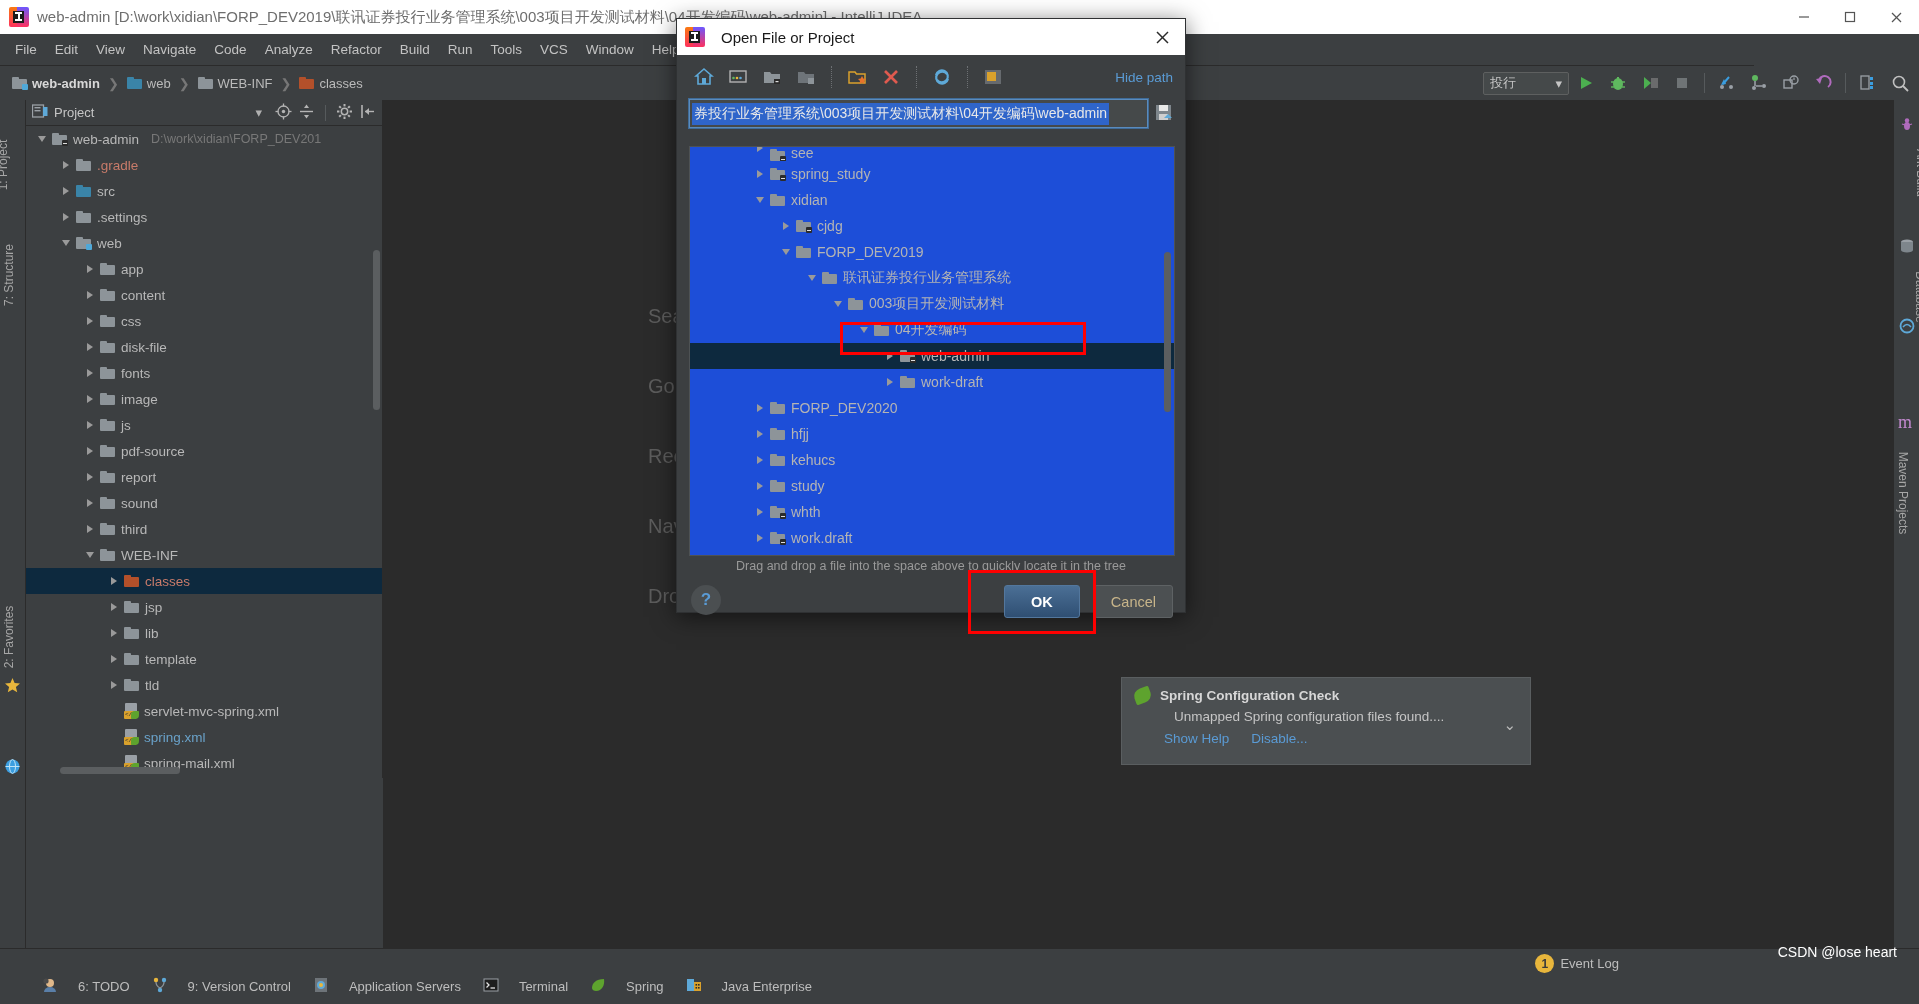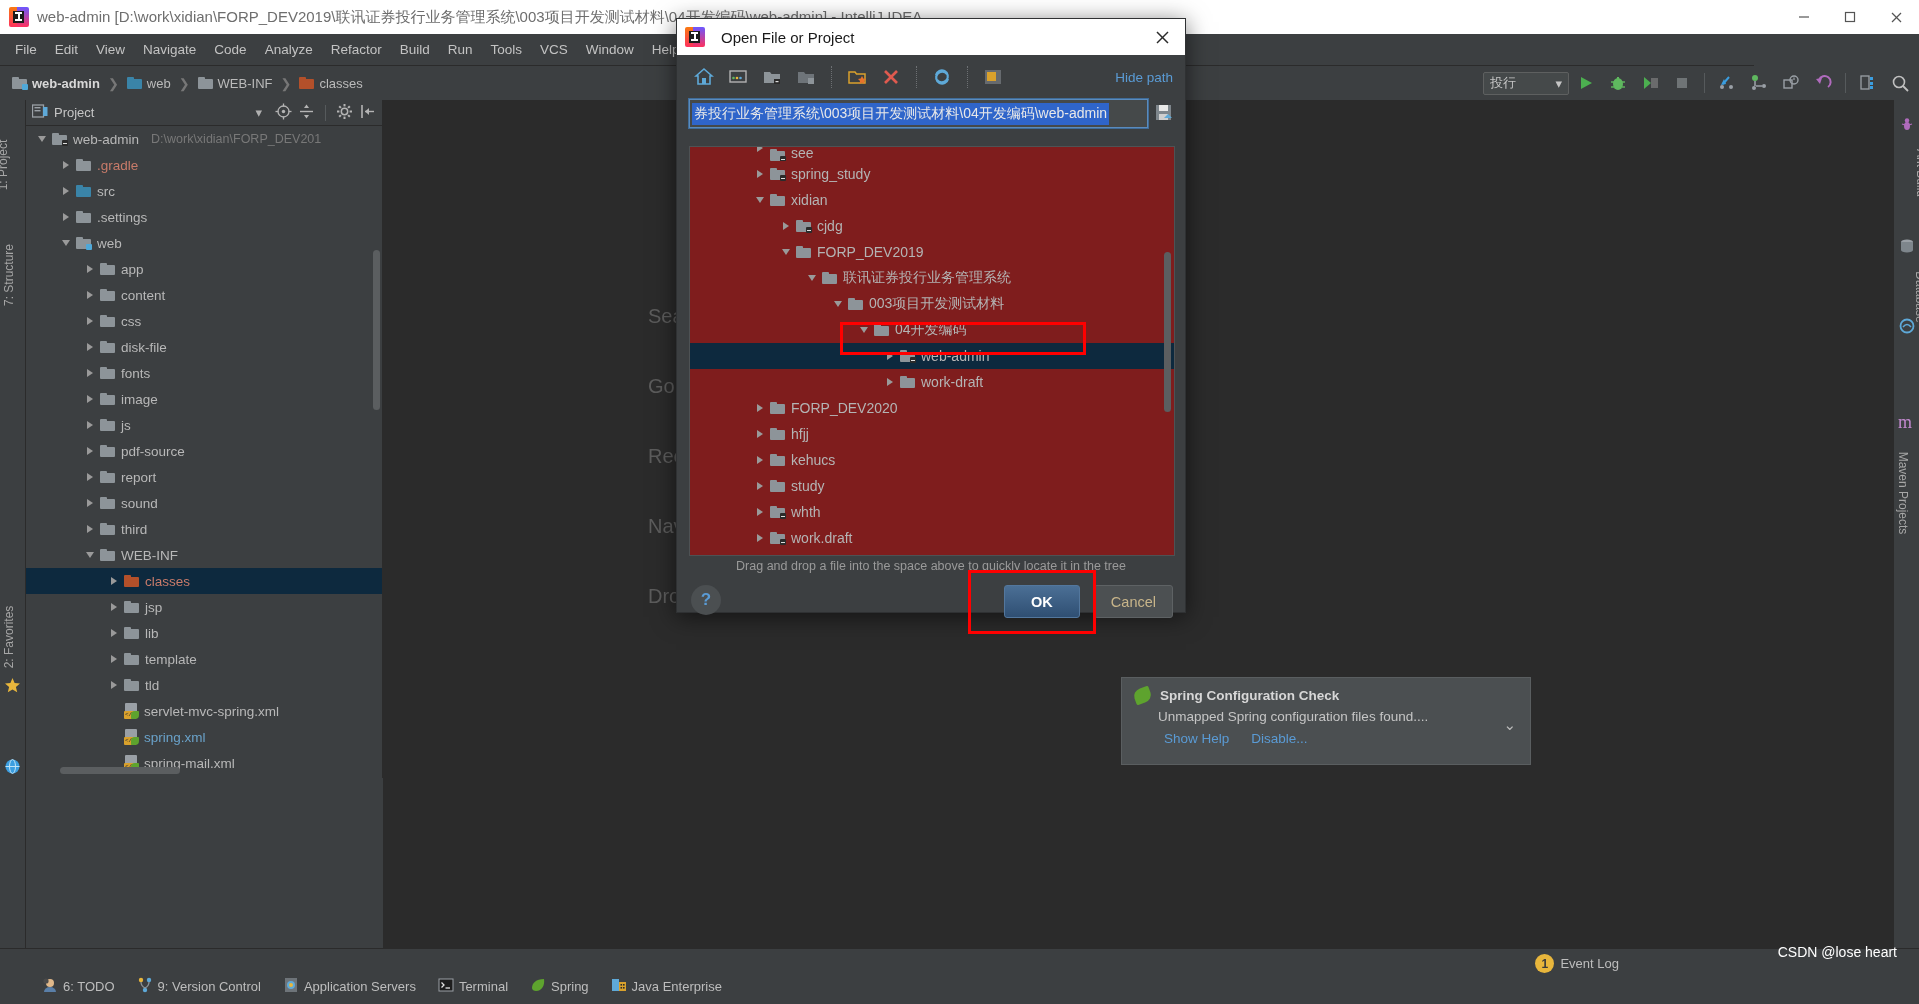--- a/index.html
+++ b/index.html
@@ -128,21 +128,21 @@
   .tlbtn{ width:30px;height:30px;display:flex;align-items:center;justify-content:center;}
   .dotsep{ width:1px;height:22px;border-left:1px dotted #6d7073;margin:0 6px;}
   .hidepath{ margin-left:auto;color:#5a9bd5;font-size:13.5px; }
   .pathrow{ padding:0 12px; display:flex; align-items:center; gap:6px;}
   .pathfield{
     flex:1 1 auto;height:29px;border:1px solid #5a8bbd;background:#45494a;display:flex;align-items:center;padding:0 2px;
     outline:1px solid #3f6c99;
   }
   .pathfield .sel{ background:#2f65ca; color:#e8e8e8; font-size:14px; padding:2px 2px; white-space:nowrap; overflow:hidden; }
   .treebox{
-    position:absolute;left:12px;top:127px;width:486px;height:410px;background:#7f1d1d;border:1px solid #4e5254;overflow:hidden;
+    position:absolute;left:12px;top:127px;width:486px;height:410px;background:#1d4ed8;border:1px solid #4e5254;overflow:hidden;
   }
   .dtrow{ height:26px;display:flex;align-items:center;font-size:14px;color:#b4b4b4;white-space:nowrap;}
   .dtrow.sel{ background:#0d293e; }
   .dhint{ position:absolute;left:0;right:0;top:540px;text-align:center;color:#9a9a9a;font-size:12.5px;}
   .dbuttons{ position:absolute;right:12px;top:566px;display:flex;gap:14px;align-items:center;}
   .btn{
     min-width:76px;height:33px;border-radius:3px;display:flex;align-items:center;justify-content:center;
     font-size:14.5px; padding:0 16px;
   }
   .btn.primary{ background:linear-gradient(180deg,#4b6f95,#2f4f73); border:1px solid #53779d; color:#ffffff; font-weight:bold;}
@@ -150,32 +150,32 @@
   .help{ position:absolute;left:14px;top:566px;width:30px;height:30px;border-radius:50%;background:#4b4f51;display:flex;align-items:center;justify-content:center;color:#5a9bd5;font-size:17px;font-weight:bold;}
   .redbox{ position:absolute;border:3px solid #ff0000; pointer-events:none;}
 
   
   .balloon{
     position:absolute;left:1121px;top:677px;width:410px;height:88px;background:#4b4f51;border:1px solid #5a5e60;
     padding:10px 12px;
   }
   .balloon .row1{ display:flex;align-items:center;gap:9px; }
   .balloon .bt{ font-weight:bold;color:#d7d7d7;font-size:13.5px;}
-  .balloon .msg{ margin-left:24px;margin-top:6px;color:#c5c5c5;font-size:13.5px;}
+  .balloon .msg{ margin-left:40px;margin-top:6px;color:#c5c5c5;font-size:13.5px;}
   .balloon .links{ margin-left:30px;margin-top:7px;display:flex;gap:22px;}
   .balloon .links span{ color:#5a9bd5;font-size:13.5px;}
   .balloon .chev{ position:absolute;right:14px;top:38px;color:#bdbdbd;font-size:15px;}
   .leaf{ width:17px;height:15px;background:#5ea32e;border-radius:50% 12% 50% 12%; transform:rotate(-20deg); flex:0 0 auto;}
 
   
   .toolbar-bottom{
     position:absolute;left:0;bottom:29px;width:1919px;height:27px;background:#3c3f41;
     border-top:1px solid #2b2b2b; display:flex;align-items:center;padding-left:42px;gap:22px;
   }
-  .twbtn{ display:flex;align-items:center;gap:5px;font-size:13px;color:#bdbdbd;white-space:nowrap;margin-top:48px;}
+  .twbtn{ display:flex;align-items:center;gap:20px;font-size:13px;color:#bdbdbd;white-space:nowrap;margin-top:48px;}
   .statusbar{
     position:absolute;left:0;bottom:0;width:1919px;height:29px;background:#3c3f41;
     display:flex;align-items:center;padding-left:10px;gap:8px;font-size:12.5px;color:#9b9b9b;
     border-top:1px solid #2b2b2b;
   }
   .sb-square{ width:13px;height:13px;border:1px solid #777;background:#4a4d4f;flex:0 0 auto;}
   .eventlog{ position:absolute;right:300px;bottom:31px;display:flex;align-items:center;gap:6px;font-size:13px;color:#bdbdbd;}
   .badge{ width:19px;height:19px;border-radius:50%;background:#e8b63c;color:#3a3a3a;font-size:12px;font-weight:bold;display:flex;align-items:center;justify-content:center;}
   .wm2{ position:absolute;right:22px;bottom:44px;color:#ffffff;font-size:14px;white-space:nowrap;}
 </style>

